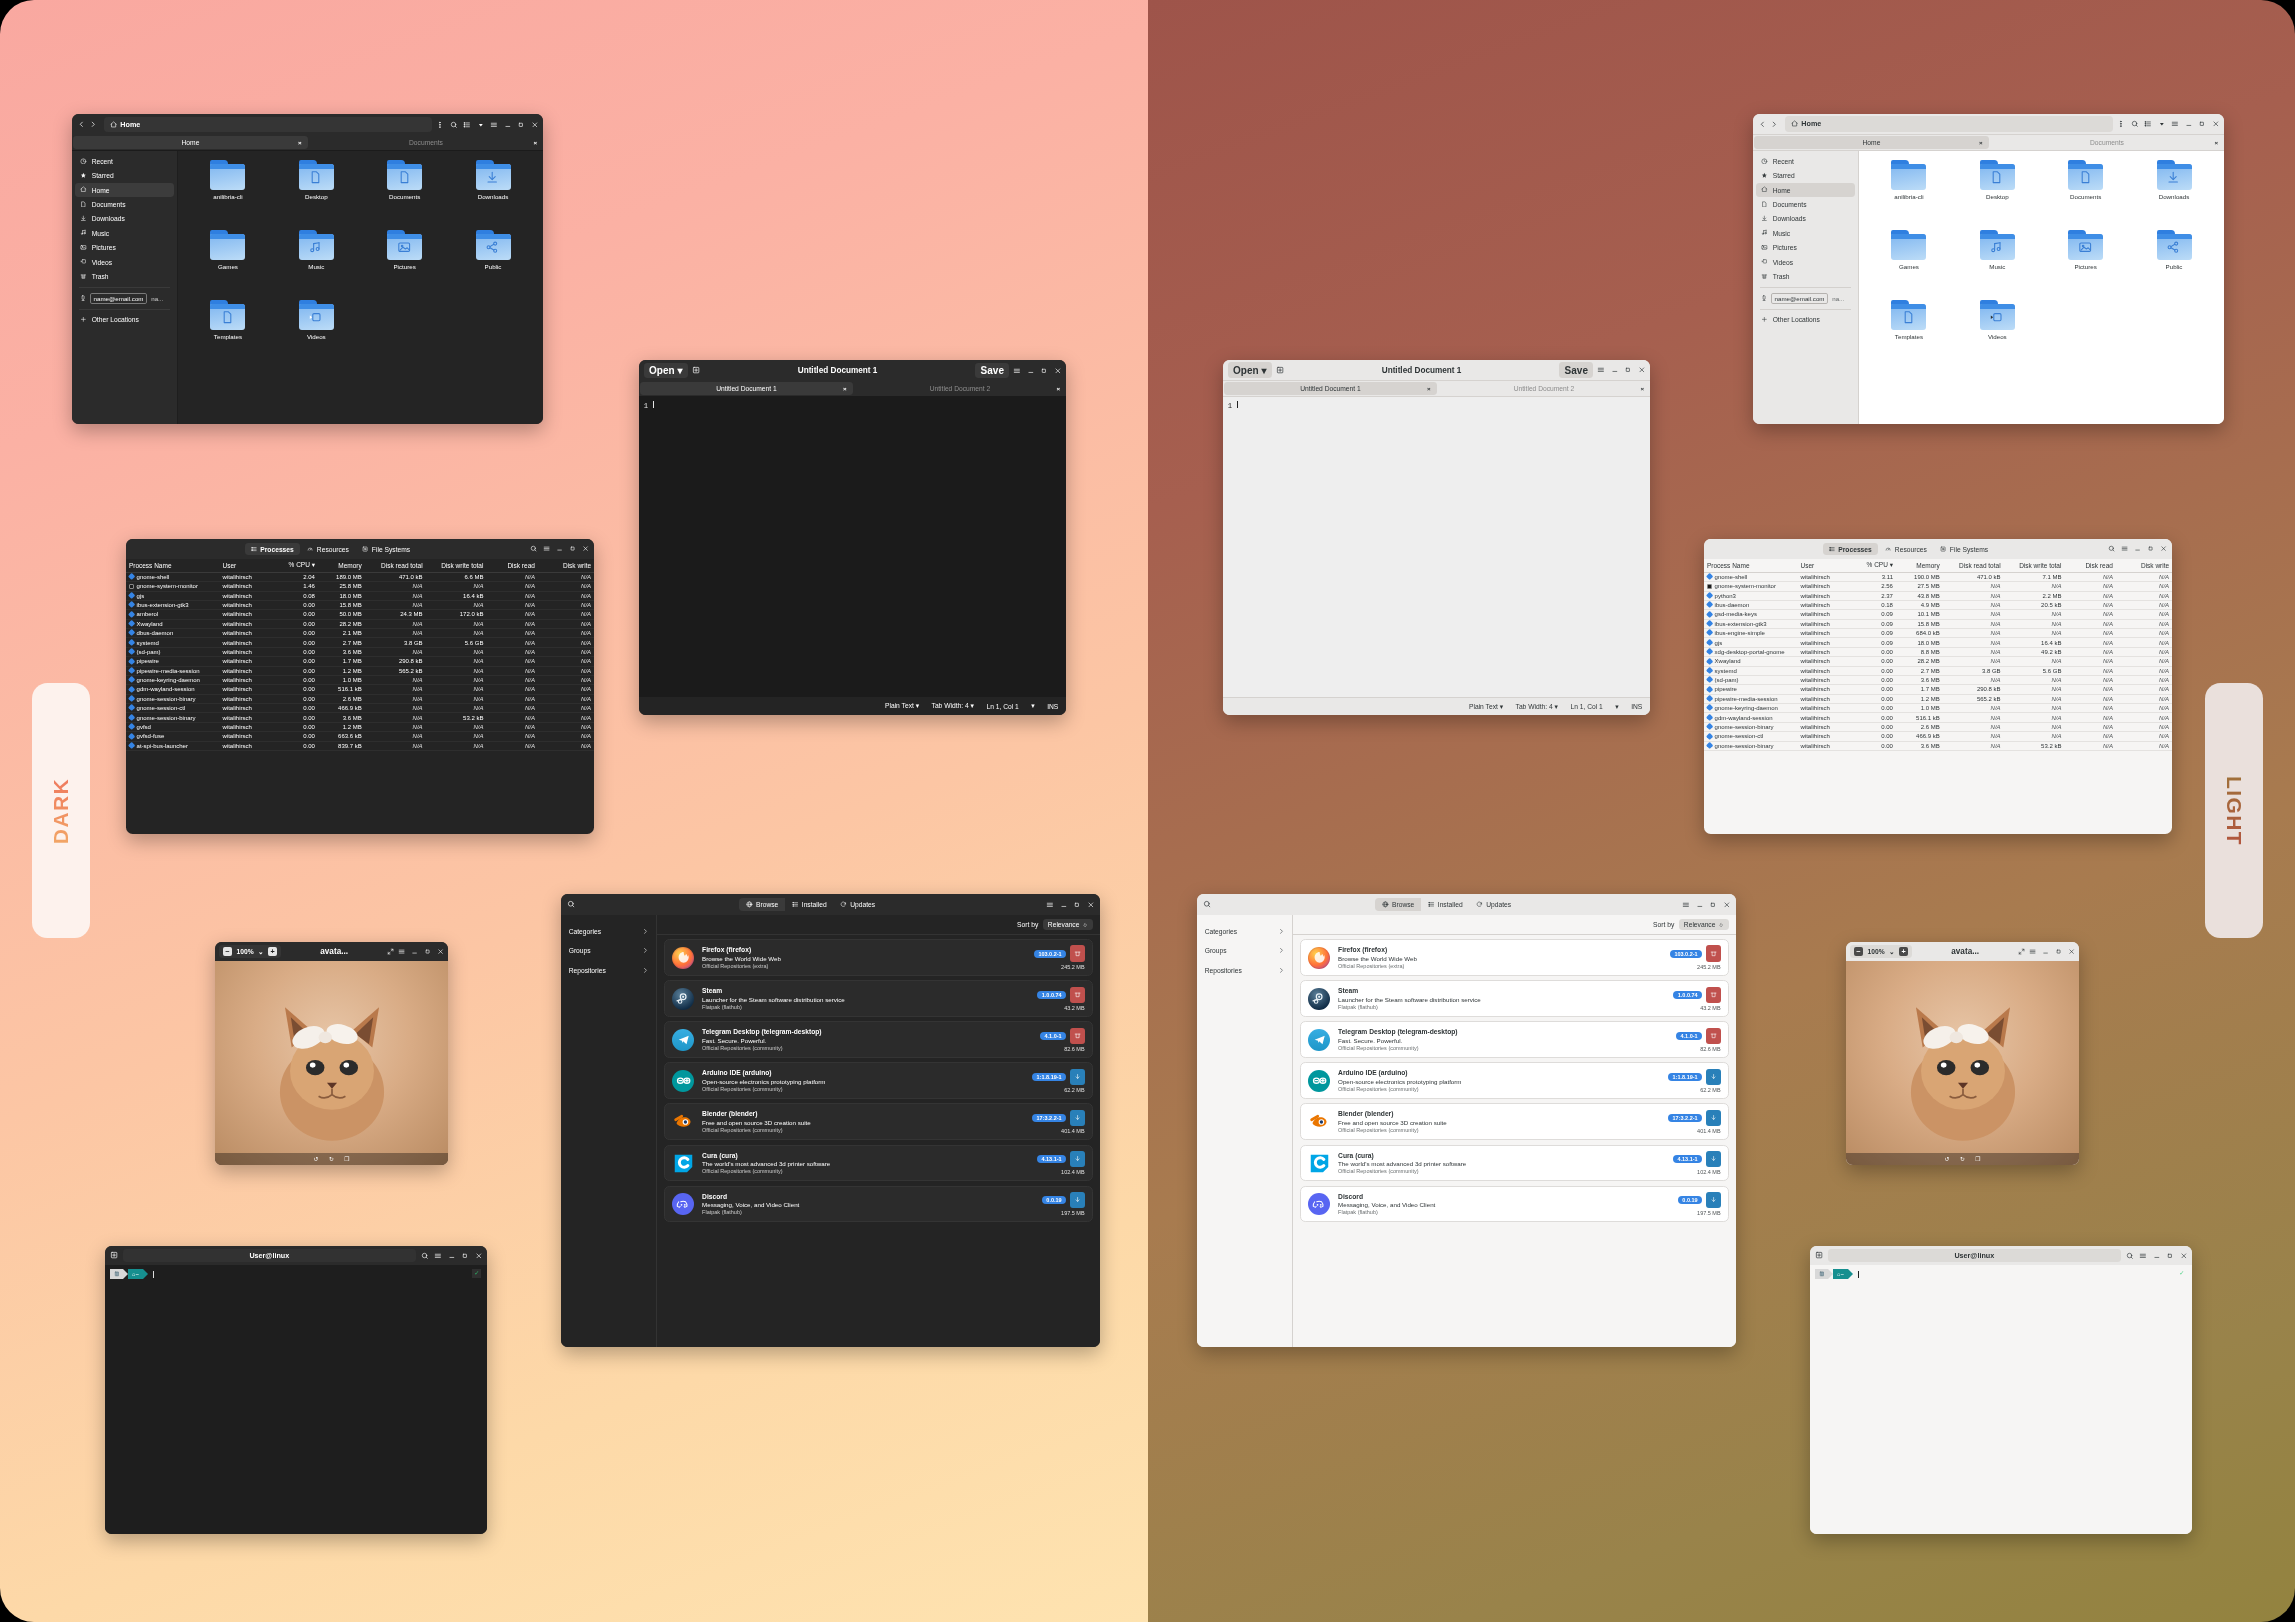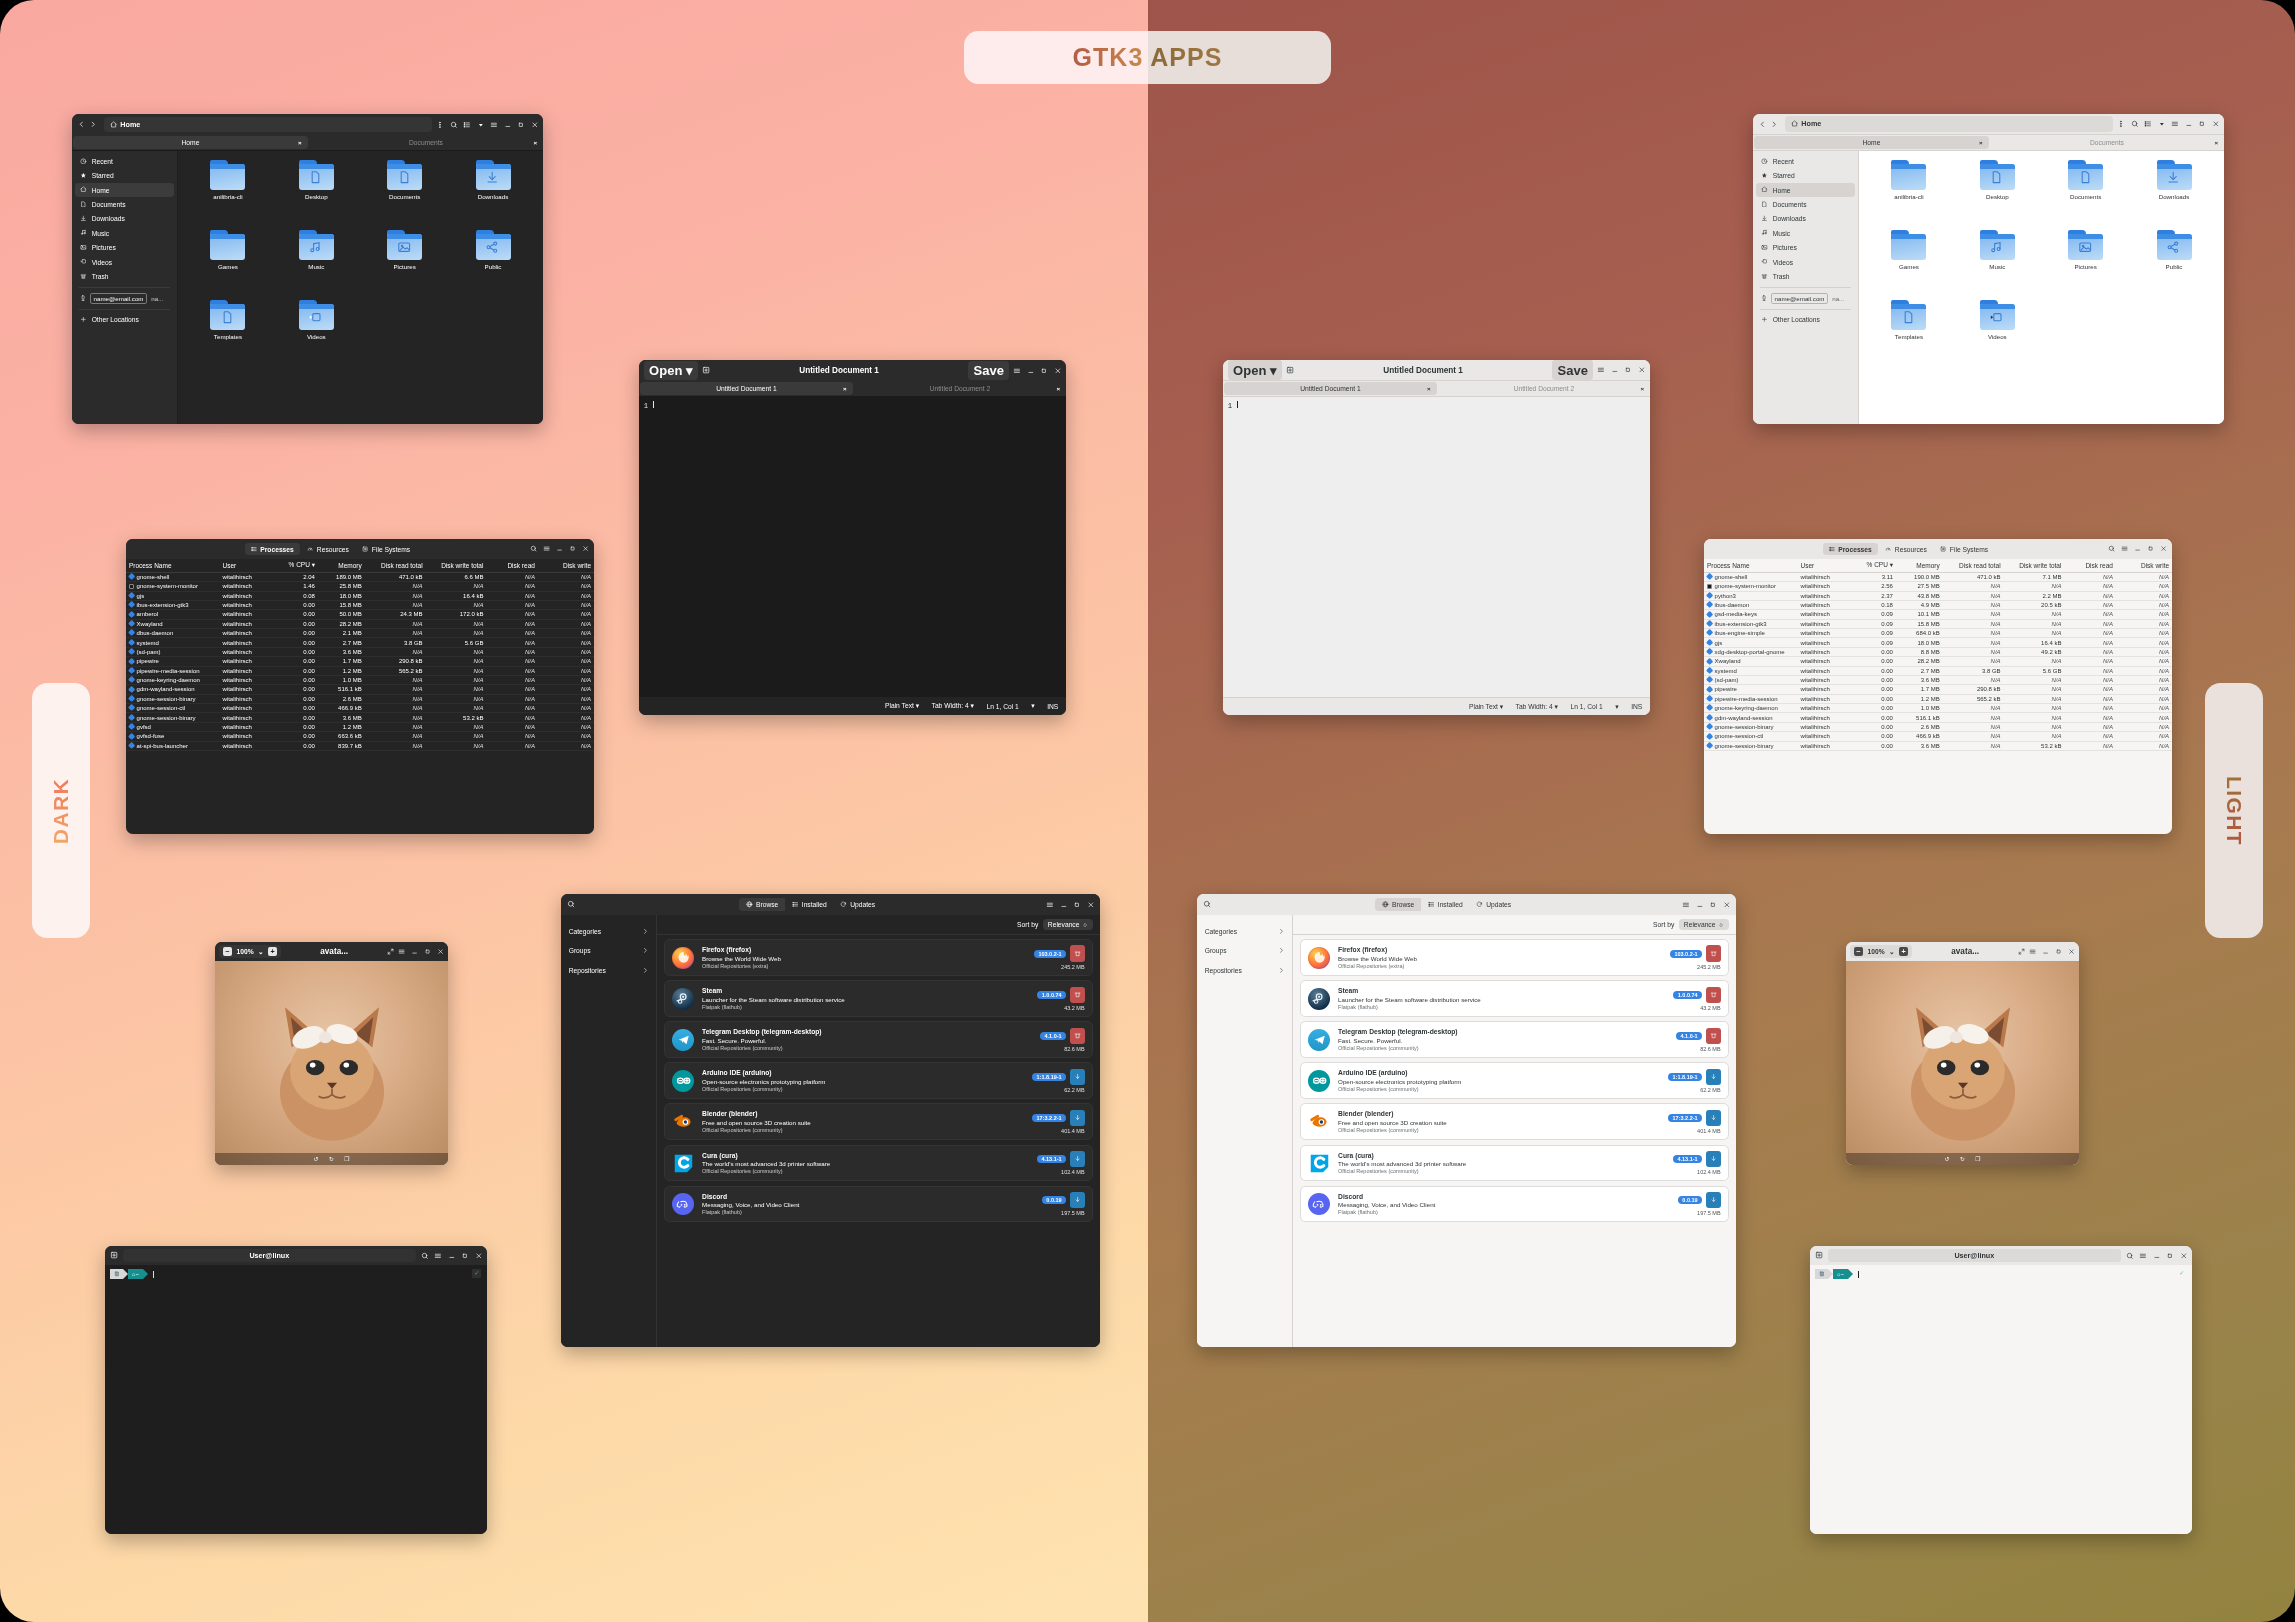--- a/index.html
+++ b/index.html
@@ -101,21 +101,21 @@
   .folder { width:35px; height:30px; position:relative; }
   .folder .tabtop { position:absolute; left:0; top:0; width:18px; height:6.7px;
       background:#2f7fe0; border-radius:1.9px 3.8px 0 0; }
   .folder .bodyf { position:absolute; left:0; top:4.3px; width:35px; height:25.5px;
       background:linear-gradient(170deg,#7fb6f0,#bcdcf7); border-radius:1.9px 2.9px 2.9px 2.9px; }
   .folder .topstrip { position:absolute; left:0; top:4.3px; width:35px; height:4.8px;
       background:#3f8ee6; border-radius:1.9px 2.9px 0 0; }
   .folder svg { position:absolute; left:9.6px; top:10.6px; }
 
   
-  .ed-chip { font-size:13px; padding:2.4px 5.3px; border-radius:3.4px; font-weight:bold; }
+  .ed-chip { font-size:10px; padding:2.4px 5.3px; border-radius:3.4px; font-weight:bold; }
   .dark .ed-chip { background:#3a3a3a; }
   .light .ed-chip { background:#d6d3d0; }
   .ed-area { font-family:"Liberation Mono", monospace; font-size:7.2px; padding:3.8px 4.8px; height:calc(100% - 37px - 18px); }
   .dark .ed-area { background:#1b1b1b; color:#e6e6e6; }
   .light .ed-area { background:#eeeeee; color:#222; }
   .ed-status { height:18px; display:flex; align-items:center; justify-content:flex-end;
                gap:12.5px; padding:0 7.7px; font-size:6.7px; }
   .dark .ed-status { background:#242424; }
   .light .ed-status { background:#e9e8e7; border-top:0.5px solid #d5d2cf; }
 
@@ -211,25 +211,20 @@
   .ok { position:absolute; right:5.8px; top:3.8px; color:#2ecc71; font-size:6.7px;
         background:rgba(255,255,255,.08); padding:0.5px 2.4px; }
 </style>
 </head>
 <body>
 
 <div class="stage">
   <div class="bg-left"></div>
   <div class="bg-right"></div>
 
-  <div class="title-pill">
-    <div class="half-l"></div>
-    <div class="half-r"></div>
-    <span>GTK3 APPS</span>
-  </div>
 
   <div class="side-tab side-dark">
     <span>DARK</span>
   </div>
   <div class="side-tab side-light">
     <span>LIGHT</span>
   </div>
 
   <div id="windows">
       <div class="win dark" style="left: 72px; top: 114px; width: 471px; height: 310px;">

